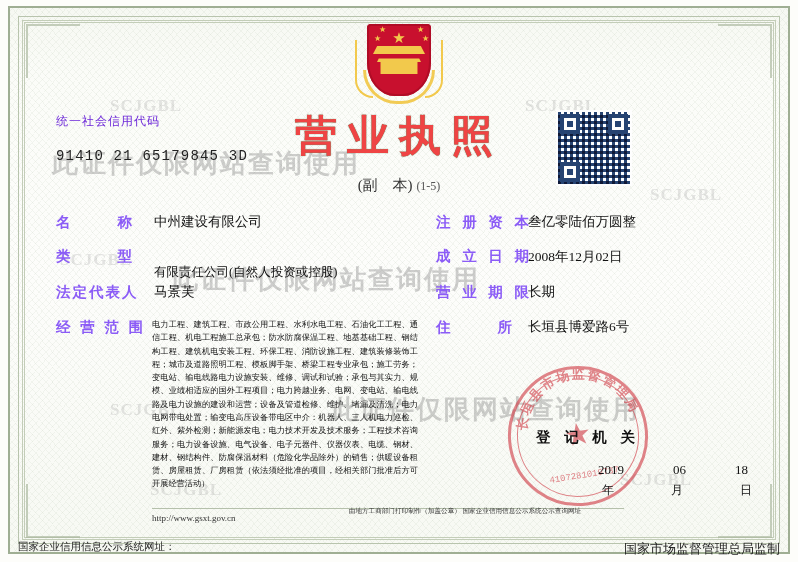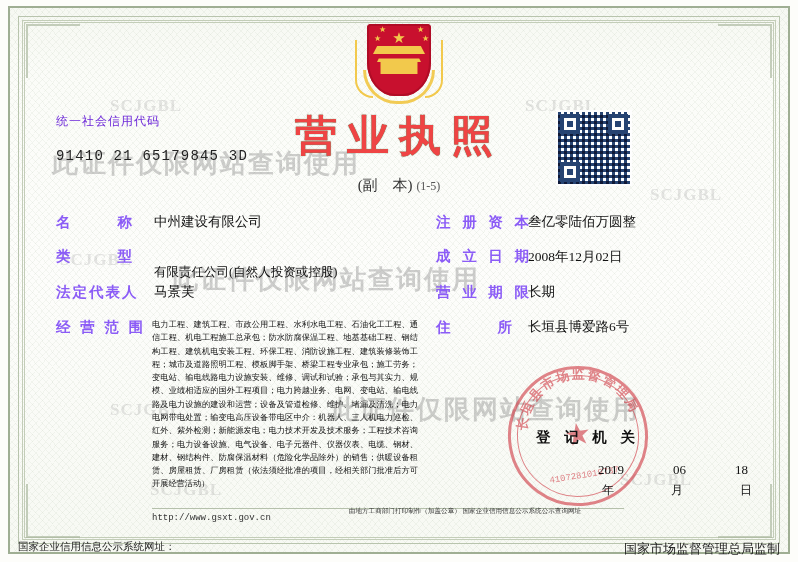--- a/index.html
+++ b/index.html
@@ -255,21 +255,21 @@
   }
 
   
   .footer-rule {
     position: absolute;
     left: 152px; top: 508px; width: 472px;
     border-top: 1px solid #b5c0ab;
   }
   .footer-url {
     position: absolute; left: 152px; top: 513px;
-    font-family: Liberation Mono, monospace;
+    font-family: Liberation Serif, serif;
     font-size: 9px; color: #333;
   }
   .footer-notes {
     position: absolute; left: 300px; top: 506px;
     width: 330px;
     font-family: "Liberation Serif", serif;
     font-size: 6.6px; line-height: 1.5; color: #333;
     text-align: center;
   }
   .bottom-left {

